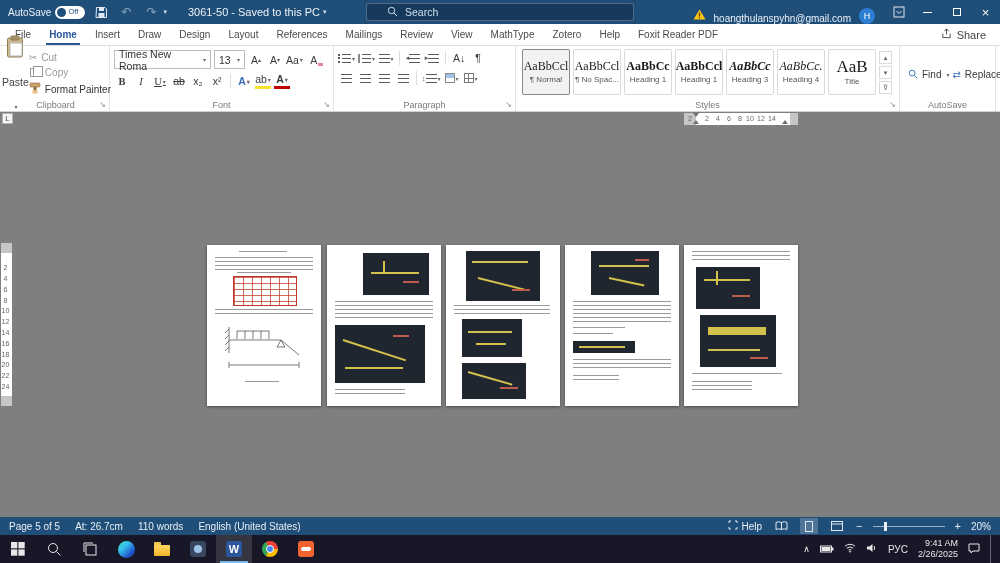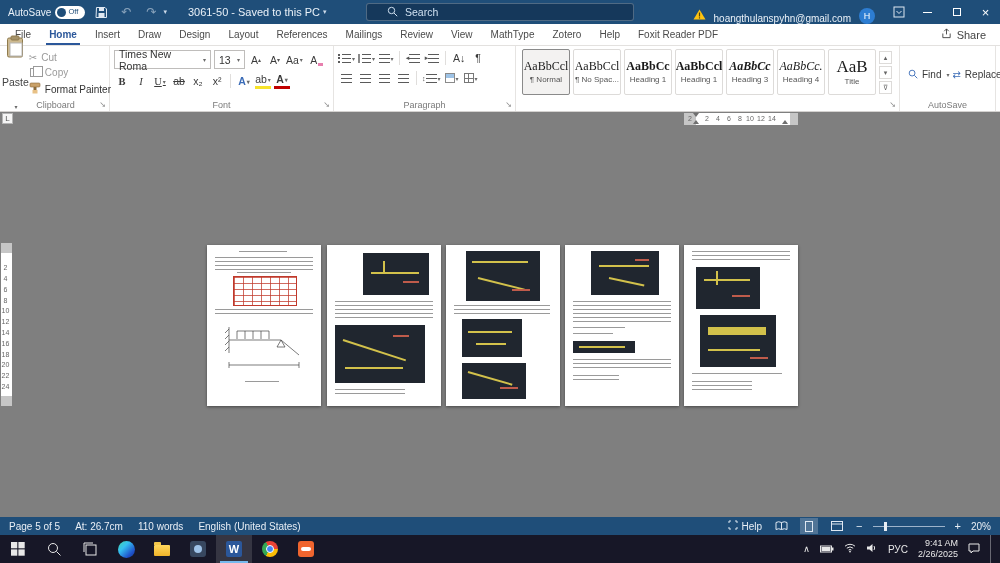--- a/index.html
+++ b/index.html
@@ -429,20 +429,21 @@
       </div>
       <div class="style">
         <div class="prev p-title">AaB</div>
         <div class="sname">Title</div>
       </div>
       <div class="sty-more">
         <span>▴</span>
         <span>▾</span>
         <span>⊽</span>
       </div>
+      <span class="glabel">Styles</span>
       <span class="launch">↘</span>
     </div>
 
     <div class="grp g-edit">
       <div class="ed-row">
         <span>
           <svg width="10" height="10" viewBox="0 0 11 11">
               <circle cx="4.5" cy="4.5" r="3.2" fill="none" stroke="#3b6cb7"></circle>
               <path d="M7 7 L10.2 10.2" stroke="#3b6cb7"></path>
             </svg>

